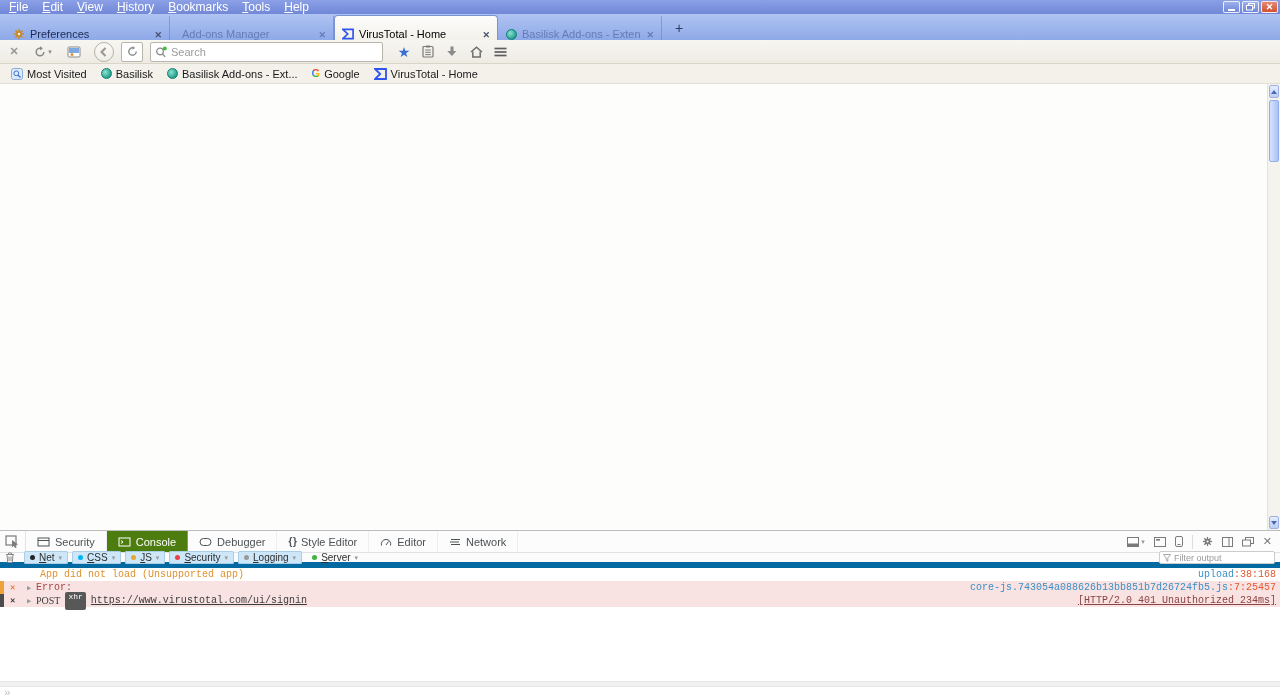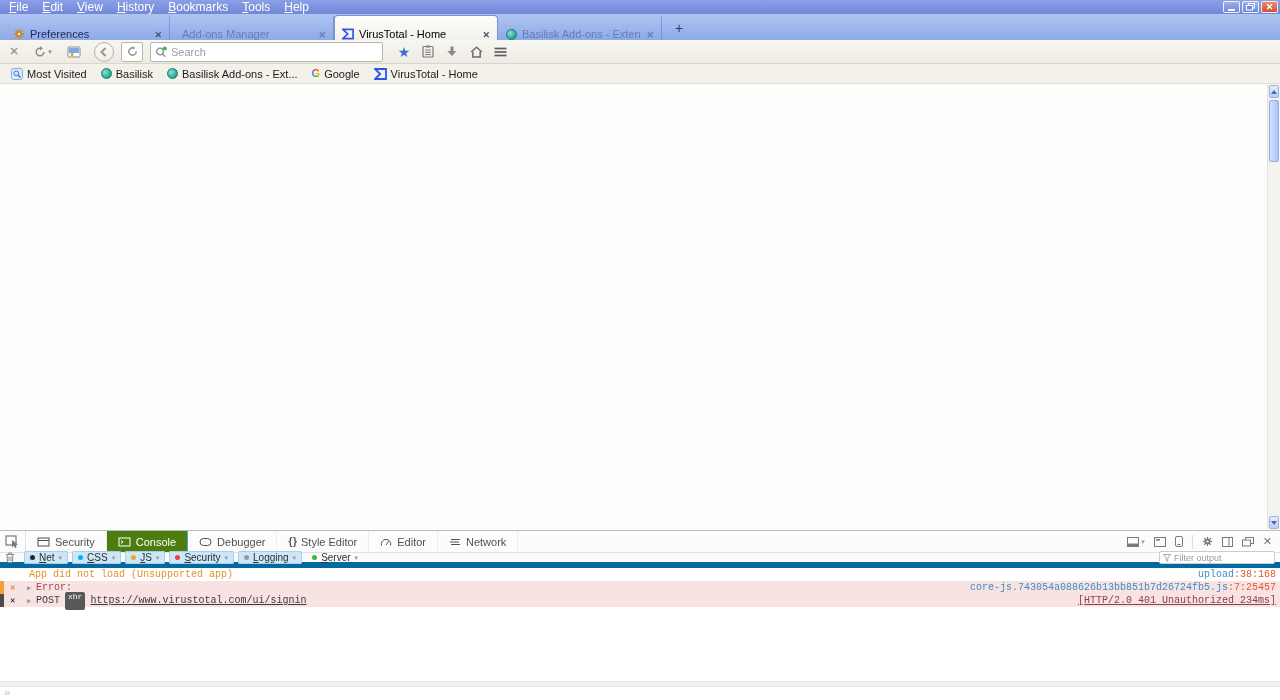--- a/index.html
+++ b/index.html
@@ -81,31 +81,31 @@
   .filter-btn { display:flex; align-items:center; gap:4px; padding:0 6px; height:13px; border-radius:2px; color:#2e2e2e; }
   .filter-btn.on { background:#cde7f8; box-shadow:inset 0 0 0 1px #a9cfe8; }
   .dot { width:5px; height:5px; border-radius:50%; flex:0 0 auto; }
   .fcaret { font-size:7px; color:#9a9a9a; }
   .filter-output { margin-left:auto; width:116px; height:13px; border:1px solid #ccc; border-radius:2px; background:#fff; display:flex; align-items:center; padding:0 3px; gap:3px; }
   .filter-output input { flex:1; border:none; outline:none; font-size:9px; color:#333; min-width:0; font-family:"Liberation Sans",sans-serif; background:transparent; }
   .filter-output input::placeholder { color:#9a9a9a; }
 
   .dt-output { flex:1 1 auto; font-family:"Liberation Mono","DejaVu Sans Mono",monospace; font-size:10px; overflow:hidden; display:flex; flex-direction:column; min-height:0; }
   .crow { height:13px; display:flex; align-items:center; position:relative; padding-right:4px; flex:0 0 auto; white-space:nowrap; }
-  .crow-warn { color:#e0922f; padding-left:29px; }
+  .crow-warn { color:#e0922f; padding-left:40px; }
   .crow-err { background:#f9e2e2; padding-left:10px; }
   .strip { position:absolute; left:0; top:0; bottom:0; width:4px; }
   .strip-orange { background:#efa13b; }
   .strip-dark { background:#4c4c4c; }
   .xicon { width:12px; font-size:9px; font-weight:bold; }
   .xicon-orange { color:#e2701f; }
   .xicon-dark { color:#1a1a1a; }
   .exp { width:14px; font-size:7px; color:#9a9a9a; text-align:center; }
   .err-label { color:#a04848; }
-  .net-method { color:#3c3c3c; }
+  .net-method { color:#3c3c3c;font-family:Liberation Serif, serif; }
   .net-badge { background:#585858; color:#fff; font-size:8px; line-height:10px; height:18px; padding:0 3px; border-radius:2px; margin:0 5px; display:inline-block; }
   .net-url { color:#3c3c3c; text-decoration:underline; }
   .src { margin-left:auto; }
   .src-file { color:#3a8fc6; }
   .src-pos { color:#e2582e; }
   .net-status { margin-left:auto; color:#8a4343; text-decoration:underline; }
   .dt-filler { flex:1 1 auto; background:#fff; }
   .dt-hstrip { height:6px; background:#f1f1f1; border-top:1px solid #e6e6e6; border-bottom:1px solid #e6e6e6; flex:0 0 auto; }
   .dt-input { height:13px; display:flex; align-items:center; padding-left:4px; flex:0 0 auto; }
   .prompt { color:#c2c2c2; font-family:"Liberation Mono","DejaVu Sans Mono",monospace; font-size:11px; line-height:1; }

